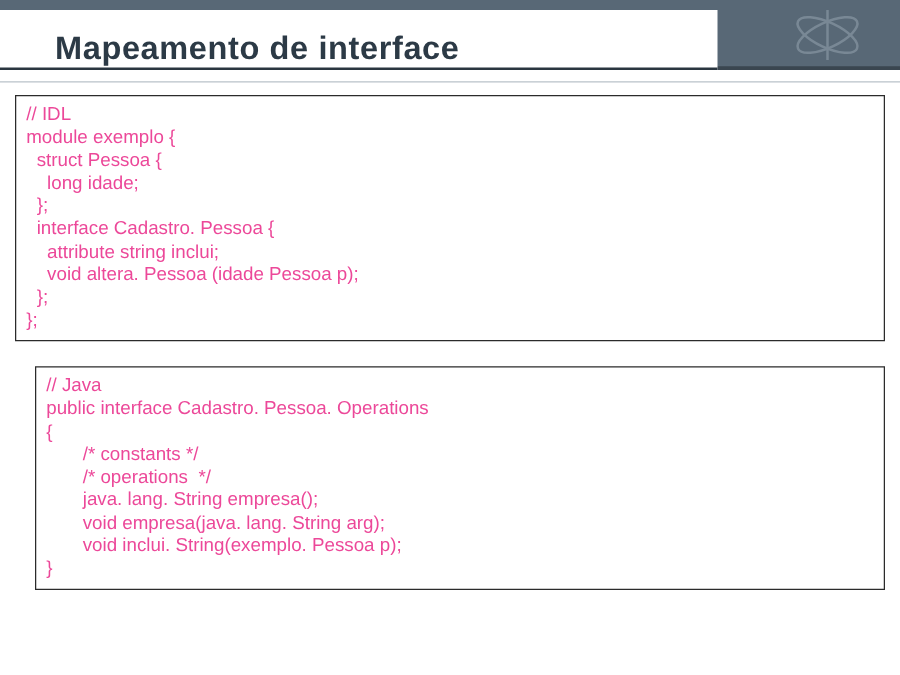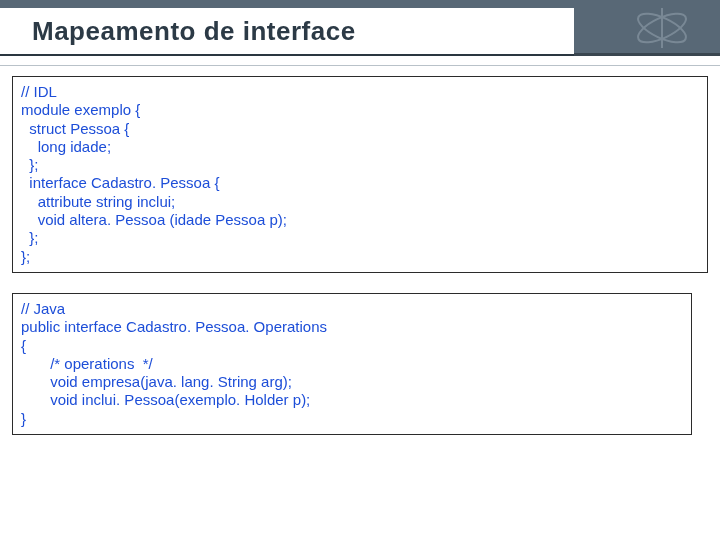--- a/index.html
+++ b/index.html
@@ -15,22 +15,22 @@
     border-bottom: 3px solid #3a4650;
   }
   .title-white {
     position: absolute;
     left: 0;
     top: 8px;
     width: 574px;
     height: 48px;
     background: #ffffff;
     display: flex;
-    align-items: center;
-    padding-left: 32px;
+    align-items: flex-end;
+    padding-left: 44px;
     border-bottom: 2px solid #2a3640;
   }
   .title-text {
     font-size: 26px;
     font-weight: bold;
     color: #2c3a46;
     letter-spacing: 0.5px;
   }
   .logo-wrap {
     position: absolute;
@@ -55,25 +55,25 @@
     position: absolute;
     top: 76px;
     left: 12px;
     width: 696px;
   }
   .code-box {
     border: 1px solid #2b2b2b;
     padding: 6px 8px 6px 8px;
     font-size: 15px;
     line-height: 1.22;
-    color: #1d4ed8;
+    color: #ec4899;
     background: #fff;
     margin-bottom: 20px;
   }
-  .code-box.second { margin-left: 0; width: 680px; }
+  .code-box.second { margin-left: 16px; width: 680px; }
   .cline { white-space: pre; font-family: Arial, Helvetica, sans-serif; }
 </style>
 </head>
 <body>
 
 <div class="slide">
 
   <div class="title-bar">
     <div class="title-white">
       <div class="title-text">Mapeamento de interface</div>
@@ -100,20 +100,22 @@
       <div class="cline">    attribute string inclui;</div>
       <div class="cline">    void altera. Pessoa (idade Pessoa p);</div>
       <div class="cline">  };</div>
       <div class="cline">};</div>
     </div>
 
     <div class="code-box second">
       <div class="cline">// Java</div>
       <div class="cline">public interface Cadastro. Pessoa. Operations</div>
       <div class="cline">{</div>
+      <div class="cline">       /* constants */</div>
       <div class="cline">       /* operations  */</div>
+      <div class="cline">       java. lang. String empresa();</div>
       <div class="cline">       void empresa(java. lang. String arg);</div>
-      <div class="cline">       void inclui. Pessoa(exemplo. Holder p);</div>
+      <div class="cline">       void inclui. String(exemplo. Pessoa p);</div>
       <div class="cline">}</div>
     </div>
 
   </div>
 </div>
 
 </body></html>

